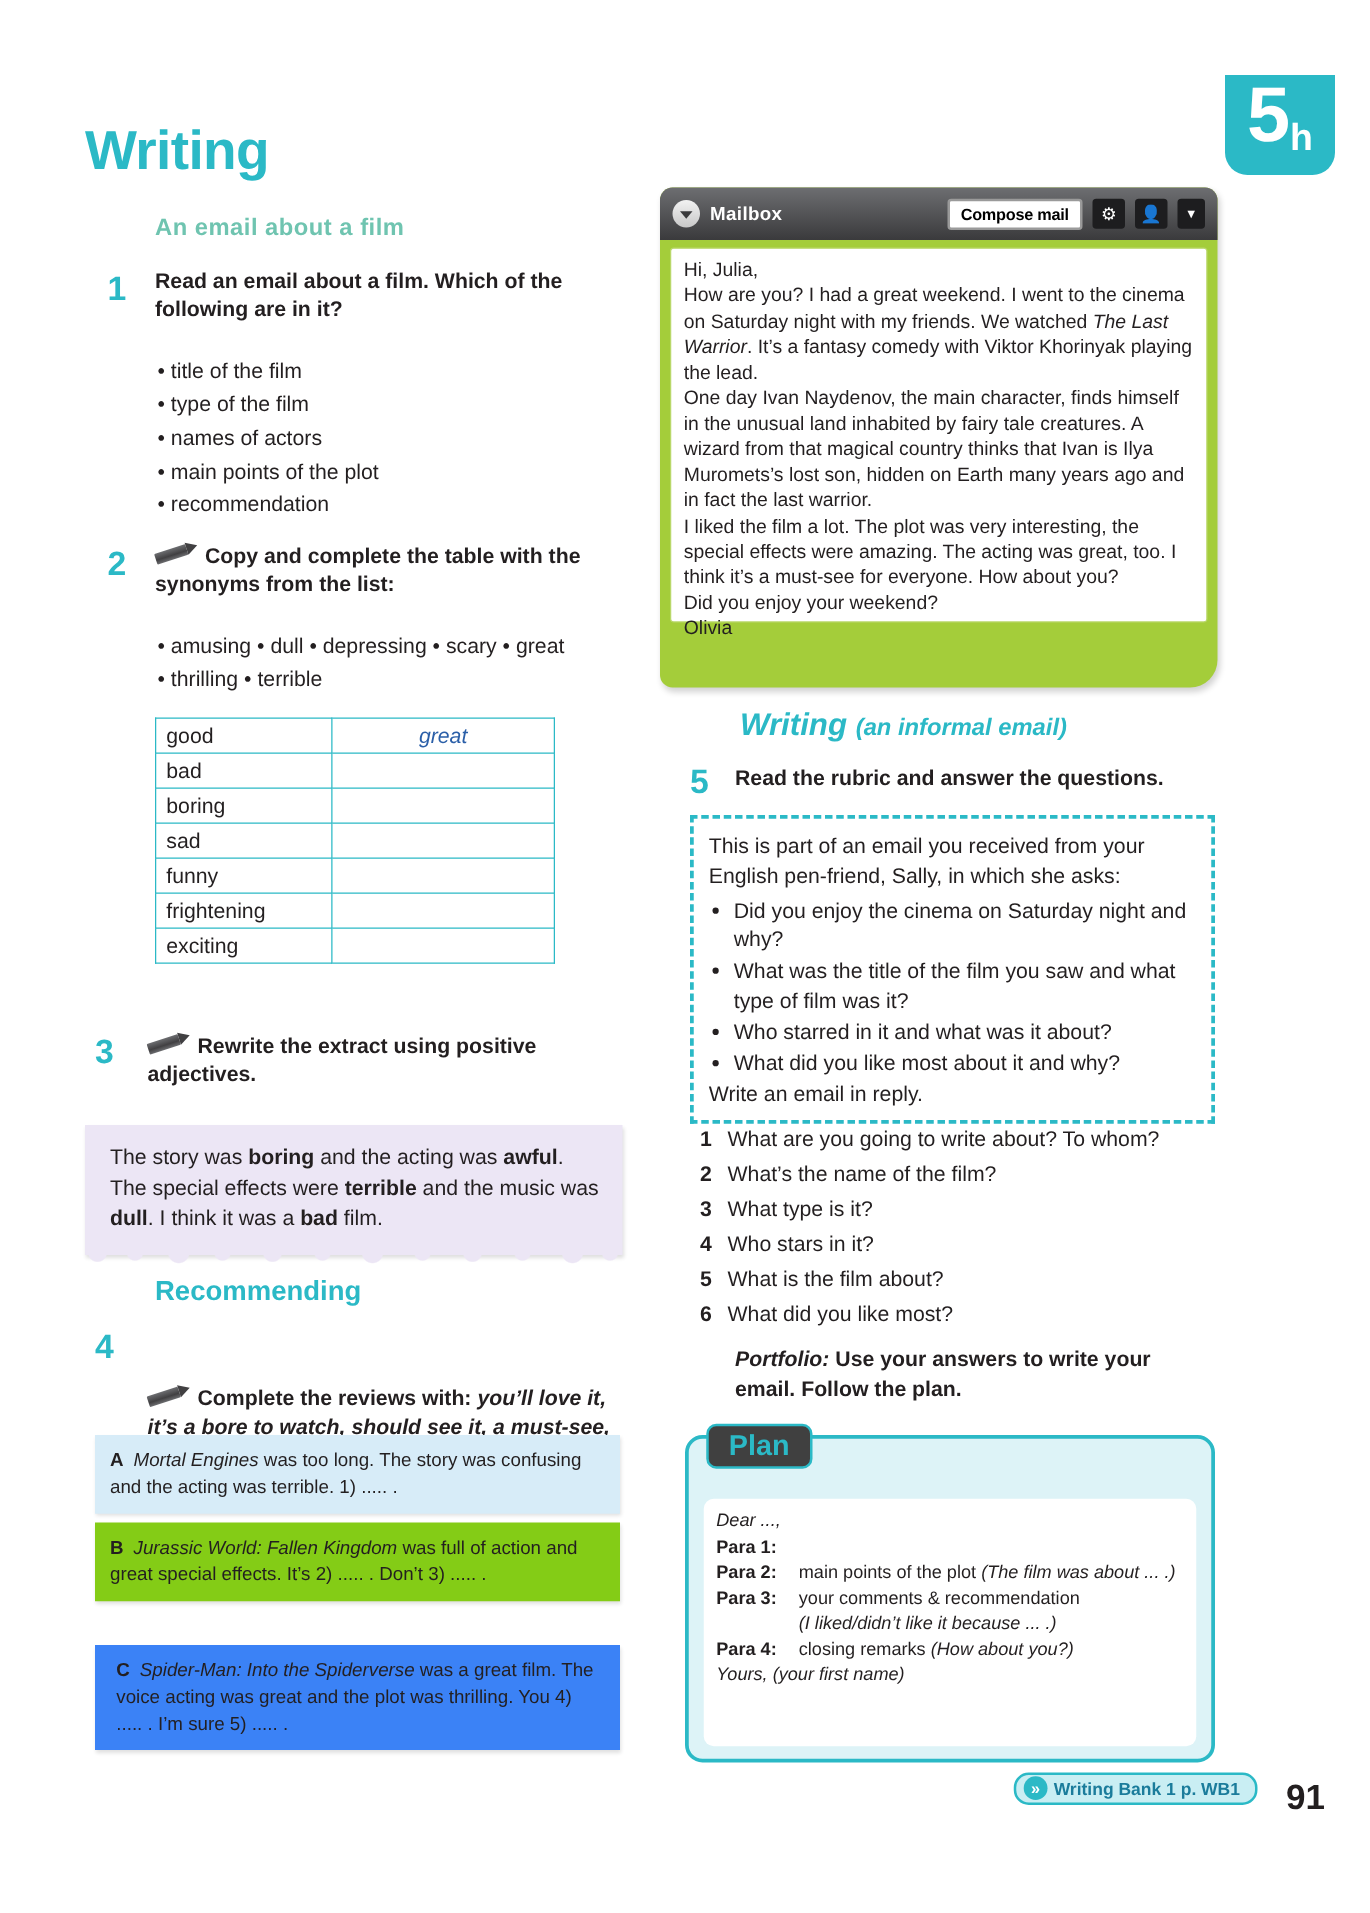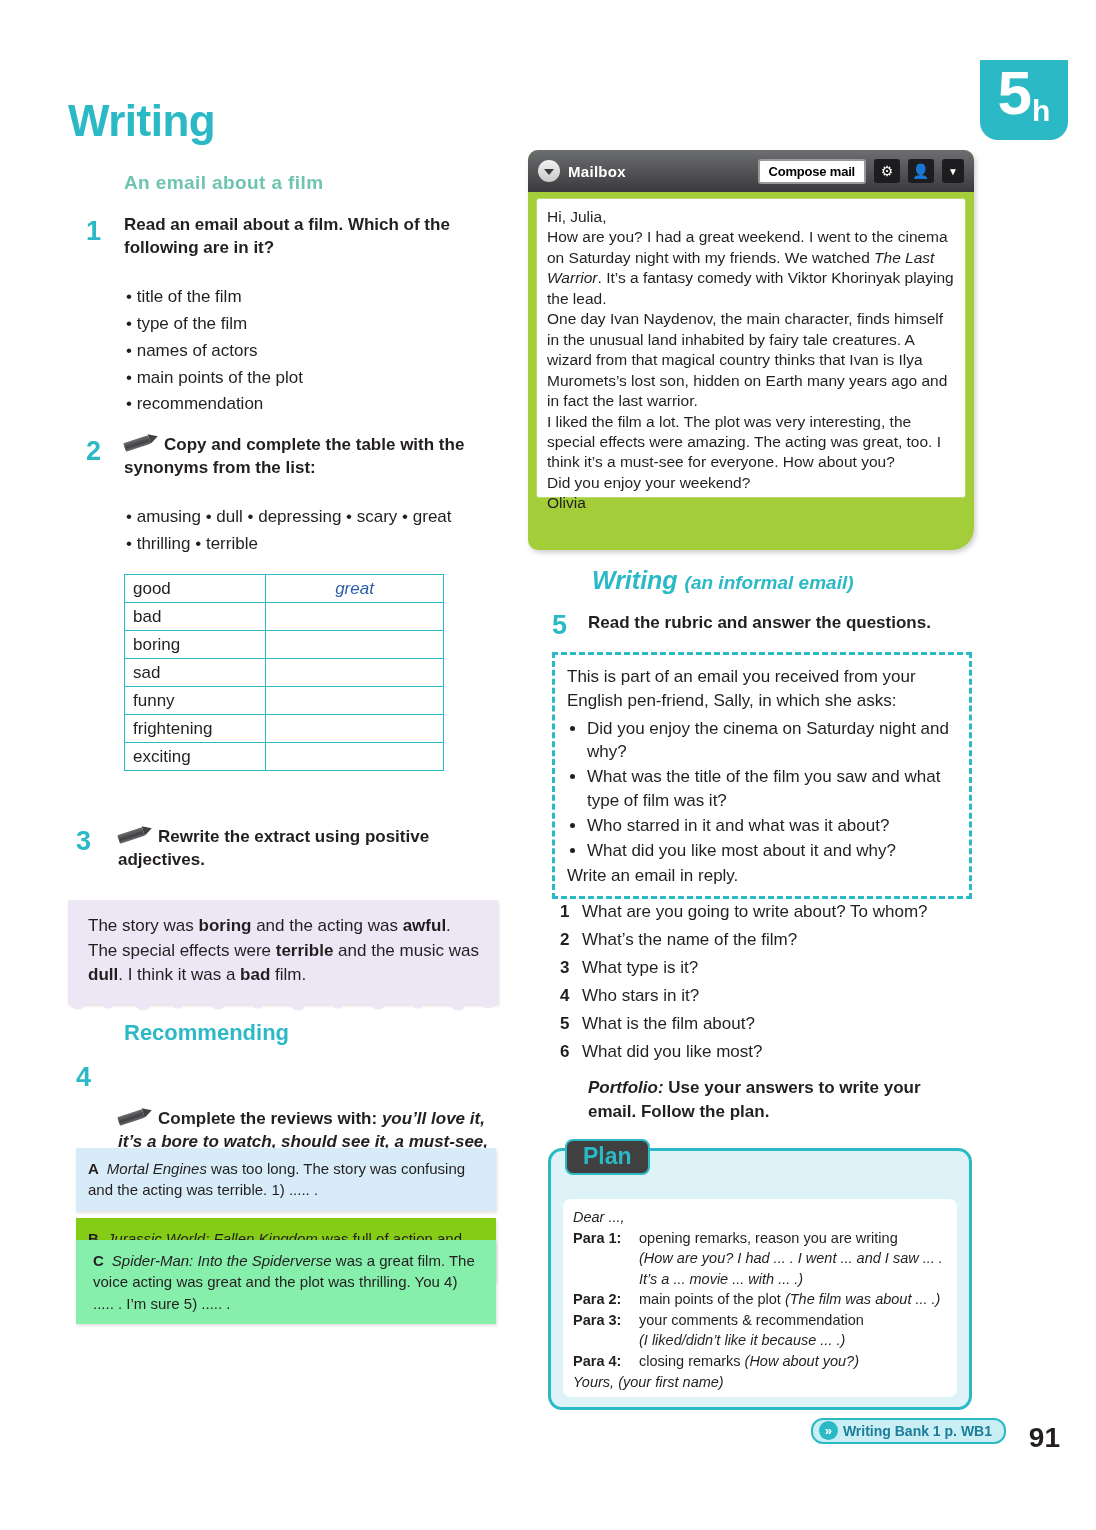--- a/index.html
+++ b/index.html
@@ -126,21 +126,21 @@
   
   .review {
     position:absolute; left:76px; width:420px;
     padding:10px 14px 10px 12px;
     font-size:15px; line-height:1.42;
     box-shadow:1px 2px 3px rgba(0,0,0,0.12);
   }
   .review .lbl { font-weight:bold; margin-right:8px; }
   .rA { top:1148px; background:#d7ecf8; }
   .rB { top:1218px; background:#84cc16; }
-  .rC { top:1240px; background:#86efac;padding-left:17px; }
+  .rC { top:1316px; background:#3b82f6;padding-left:17px; }
   .ital { font-style:italic; }
 
   
   .mail-outer {
     position:absolute; left:528px; top:150px;
     width:446px; height:400px;
     background:#a4cd3a;
     border-radius:10px 10px 22px 10px;
     box-shadow:2px 3px 5px rgba(0,0,0,0.18);
   }
@@ -389,21 +389,20 @@
   <div class="portfolio">
     <em>Portfolio:</em><span> Use your answers to write your email. Follow the plan.</span>
   </div>
 
   <div class="plan-box">
     <div class="plan-tab">Plan</div>
     <div class="plan-inner">
       <div class="it">Dear ...,</div>
       <div class="plan-row">
         <div class="k">Para 1:</div>
-        <div class="v"><span>opening remarks, reason you are writing</span><br><span class="it">(How are you? I had ... . I went ... and I saw ... . It’s a ... movie ... with ... .)</span></div>
       </div>
       <div class="plan-row">
         <div class="k">Para 2:</div>
         <div class="v"><span>main points of the plot </span><span class="it">(The film was about ... .)</span></div>
       </div>
       <div class="plan-row">
         <div class="k">Para 3:</div>
         <div class="v"><span>your comments &amp; recommendation</span><br><span class="it">(I liked/didn’t like it because ... .)</span></div>
       </div>
       <div class="plan-row">

